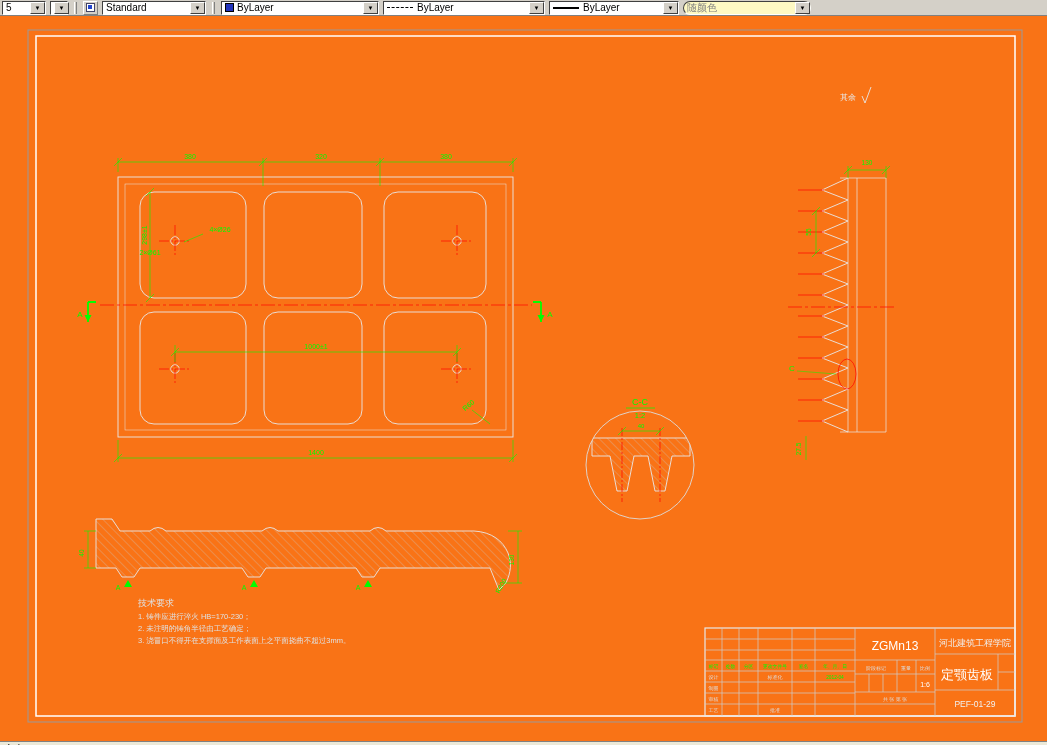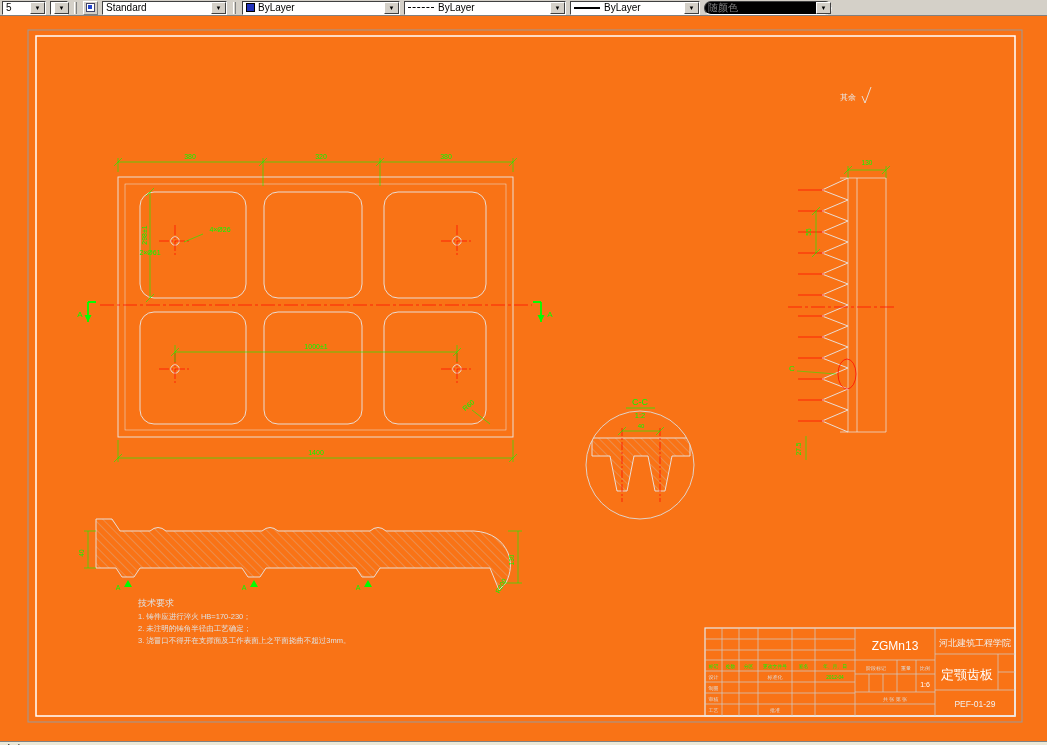--- a/index.html
+++ b/index.html
@@ -3,29 +3,29 @@
 <meta charset="utf-8">
 <style>
   * { margin:0; padding:0; box-sizing:border-box; }
   html,body { width:1047px; height:745px; overflow:hidden; background:#000; font-family:"Liberation Sans",sans-serif; }
   .app { width:1047px; height:745px; display:flex; flex-direction:column; }
   .toolbar { height:16px; background:#d4d0c8; display:flex; align-items:center; gap:4px; padding:1px 2px; border-bottom:1px solid #808080; flex:0 0 auto; }
   .grip { width:3px; height:12px; border-left:1px solid #fff; border-right:1px solid #808080; margin:0 2px; flex:0 0 auto; }
   .combo { display:flex; align-items:center; background:#fff; border:1px solid; border-color:#404040 #fff #fff #404040; height:14px; font-size:10px; color:#000; padding-left:3px; flex:0 0 auto; }
   .combo .val { white-space:nowrap; overflow:hidden; }
   .combo-btn { width:15px; height:12px; background:#d4d0c8; border:1px solid; border-color:#fff #404040 #404040 #fff; font-size:6px; color:#000; display:flex; align-items:center; justify-content:center; margin-left:auto; flex:0 0 auto; }
-  .combo.disabled { background:#000000;border-radius:7px; }
+  .combo.disabled { background:#fef9c3;border-radius:7px; }
   .combo.disabled .val { color:#808080; }
   .swatch { width:9px; height:9px; background:#2233bb; border:1px solid #000; margin-right:3px; flex:0 0 auto; }
   .ltline { width:26px; height:0; border-top:1px dashed #000; margin-right:4px; flex:0 0 auto; }
   .lwline { width:26px; height:2px; background:#000; margin-right:4px; flex:0 0 auto; }
   .tool-icon { width:15px; height:14px; background:#d4d0c8; border:1px solid; border-color:#fff #808080 #808080 #fff; display:flex; align-items:center; justify-content:center; flex:0 0 auto; }
   .tool-icon .glyph { width:9px; height:9px; background:#fff; border:1px solid #446; position:relative; }
   .tool-icon .glyph::after { content:""; position:absolute; left:1px; top:1px; width:4px; height:4px; background:#2244cc; }
-  .w44{width:44px}.w18{width:18px}.w105{width:125px}.w158{width:158px}.w162{width:162px}.w130{width:130px}.w128{width:128px}
+  .w44{width:44px}.w18{width:18px}.w105{width:104px}.w158{width:158px}.w162{width:162px}.w130{width:130px}.w128{width:128px}
   .canvas { flex:1 1 auto; position:relative; background:#f97316; }
   .cmdline { flex:0 0 auto; height:8px; background:#ece9d8; border-top:1px solid #808080; overflow:hidden; font-size:10px; line-height:13px; color:#000; padding-left:4px; }
   svg text { font-family:"Liberation Sans",sans-serif; }
 </style>
 </head>
 <body>
 
 <div class="app">
 
   <div class="toolbar">

